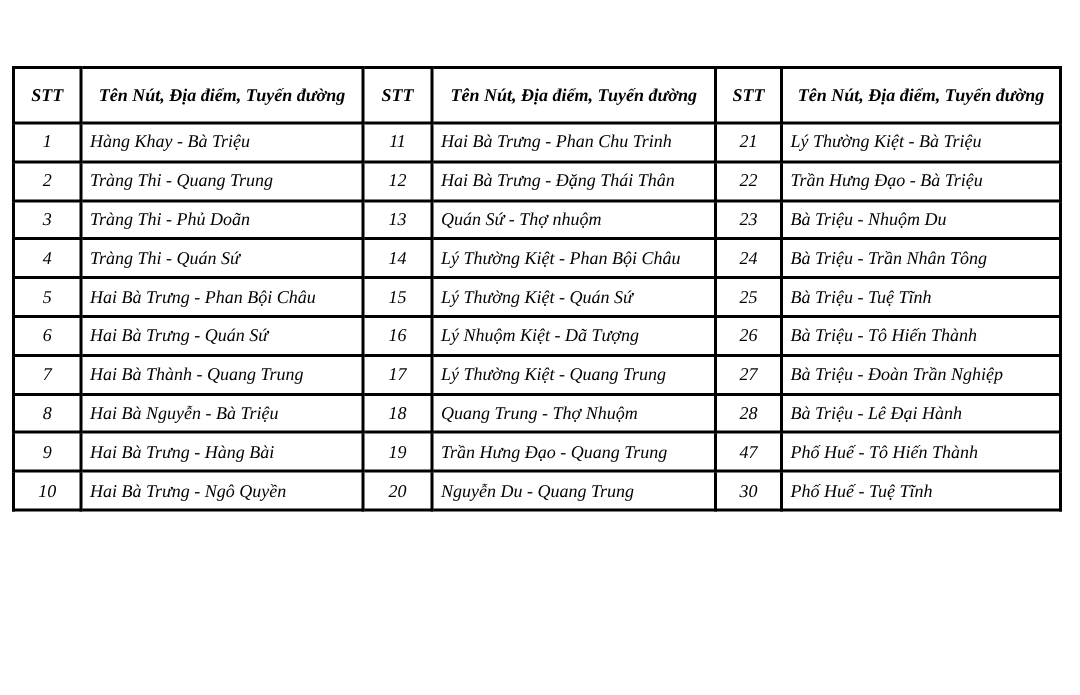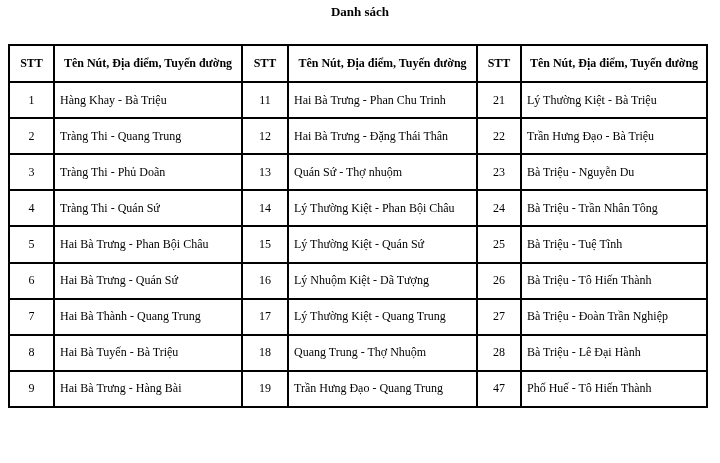--- a/index.html
+++ b/index.html
@@ -23,23 +23,24 @@
     text-align: center;
     font-weight: bold;
     font-size: 13px;
     line-height: 15px;
   }
   table.camera-table {
     position: absolute;
     left: 8px;
     top: 44px;
     width: 698px;
-    height: 364px;
+    height: 297px;
     border-collapse: collapse;
     table-layout: fixed;
+    font-style: italic;
   }
   table.camera-table th,
   table.camera-table td {
     border: 2px solid #000000;
     font-size: 12px;
     overflow: hidden;
     white-space: nowrap;
   }
   table.camera-table thead tr {
     height: 37px;
@@ -55,21 +56,20 @@
   }
   td.loc-cell {
     text-align: left;
     padding: 0 2px 0 5px;
   }
 </style>
 </head>
 <body>
 
 <div class="doc-title">
-  <div>Danh sách</div>
 </div>
 
 <table class="camera-table">
   <colgroup>
     <col style="width:45px">
       <col style="width:188px">
     <col style="width:46px">
       <col style="width:189px">
     <col style="width:44px">
       <col style="width:186px">
@@ -100,21 +100,21 @@
       <td class="loc-cell">Hai Bà Trưng - Đặng Thái Thân</td>
       <td class="stt-cell">22</td>
       <td class="loc-cell">Trần Hưng Đạo - Bà Triệu</td>
     </tr>
     <tr>
       <td class="stt-cell">3</td>
       <td class="loc-cell">Tràng Thi - Phủ Doãn</td>
       <td class="stt-cell">13</td>
       <td class="loc-cell">Quán Sứ - Thợ nhuộm</td>
       <td class="stt-cell">23</td>
-      <td class="loc-cell">Bà Triệu - Nguyễn Du</td>
+      <td class="loc-cell">Bà Triệu - Nhuộm Du</td>
     </tr>
     <tr>
       <td class="stt-cell">4</td>
       <td class="loc-cell">Tràng Thi - Quán Sứ</td>
       <td class="stt-cell">14</td>
       <td class="loc-cell">Lý Thường Kiệt - Phan Bội Châu</td>
       <td class="stt-cell">24</td>
       <td class="loc-cell">Bà Triệu - Trần Nhân Tông</td>
     </tr>
     <tr>
@@ -136,28 +136,36 @@
     <tr>
       <td class="stt-cell">7</td>
       <td class="loc-cell">Hai Bà Thành - Quang Trung</td>
       <td class="stt-cell">17</td>
       <td class="loc-cell">Lý Thường Kiệt - Quang Trung</td>
       <td class="stt-cell">27</td>
       <td class="loc-cell">Bà Triệu - Đoàn Trần Nghiệp</td>
     </tr>
     <tr>
       <td class="stt-cell">8</td>
-      <td class="loc-cell">Hai Bà Tuyến - Bà Triệu</td>
+      <td class="loc-cell">Hai Bà Nguyễn - Bà Triệu</td>
       <td class="stt-cell">18</td>
       <td class="loc-cell">Quang Trung - Thợ Nhuộm</td>
       <td class="stt-cell">28</td>
       <td class="loc-cell">Bà Triệu - Lê Đại Hành</td>
     </tr>
     <tr>
       <td class="stt-cell">9</td>
       <td class="loc-cell">Hai Bà Trưng - Hàng Bài</td>
       <td class="stt-cell">19</td>
       <td class="loc-cell">Trần Hưng Đạo - Quang Trung</td>
       <td class="stt-cell">47</td>
       <td class="loc-cell">Phố Huế - Tô Hiến Thành</td>
     </tr>
+    <tr>
+      <td class="stt-cell">10</td>
+      <td class="loc-cell">Hai Bà Trưng - Ngô Quyền</td>
+      <td class="stt-cell">20</td>
+      <td class="loc-cell">Nguyễn Du - Quang Trung</td>
+      <td class="stt-cell">30</td>
+      <td class="loc-cell">Phố Huế - Tuệ Tĩnh</td>
+    </tr>
   </tbody>
 </table>
 
 </body></html>

